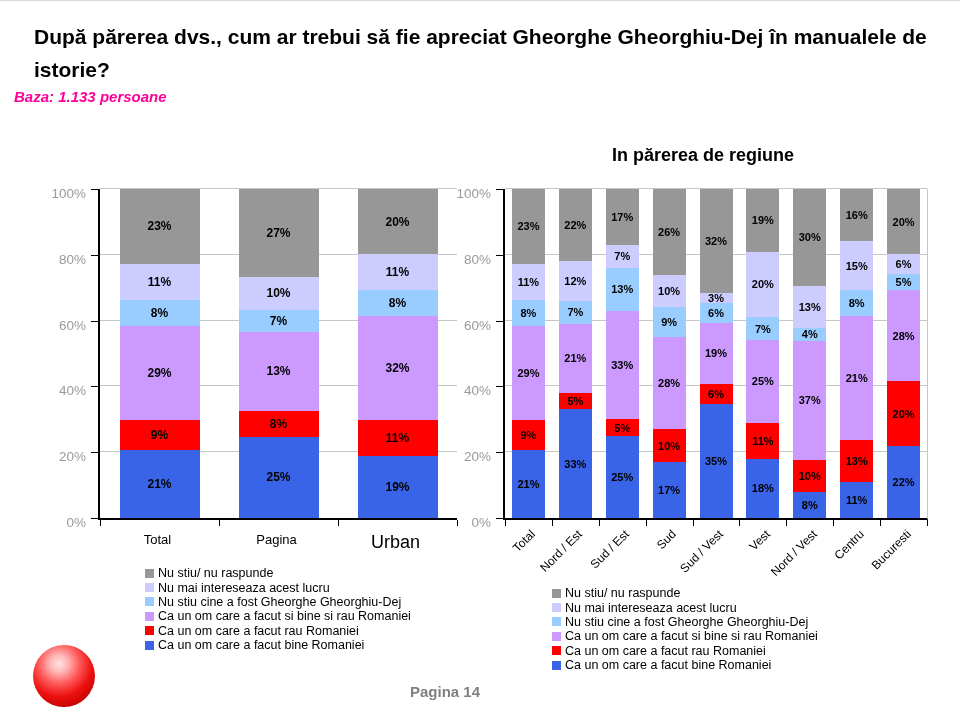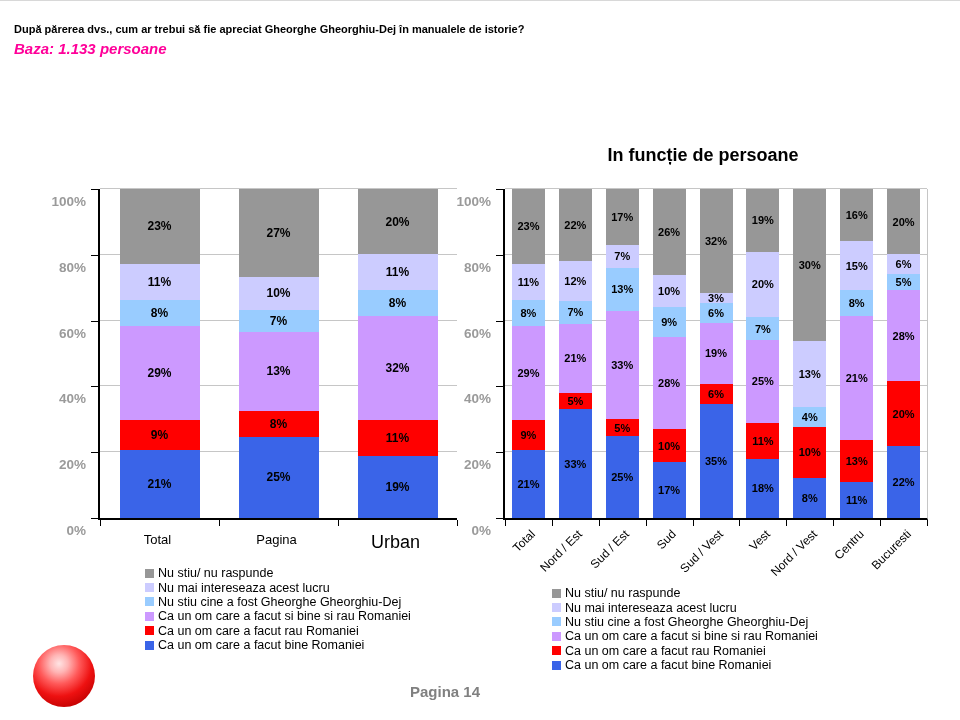--- a/index.html
+++ b/index.html
@@ -1,21 +1,21 @@
 <!DOCTYPE html>
 <html><head>
 <meta charset="utf-8">
 <style>
   html,body{margin:0;padding:0;background:#fff;}
   .slide{position:relative;width:960px;height:720px;background:#fff;overflow:hidden;
          font-family:"Liberation Sans",sans-serif;color:#000;border-top:1px solid #d8d8d8;}
 
   
   .header{position:absolute;left:14px;top:20px;width:916px;}
-  .main-title{font-size:11px;font-weight:bold;line-height:1.55;color:#000;}
+  .main-title{font-size:21px;font-weight:bold;line-height:1.55;color:#000;margin-left:20px;}
   .baza{font-size:15px;font-weight:bold;font-style:italic;color:#FF0099;margin-top:2px;}
 
   
   .chart-title{position:absolute;font-weight:bold;font-size:18px;text-align:center;color:#000;white-space:nowrap;}
   #ctitle0{left:78px;top:137px;width:397px;}
   #ctitle1{left:492px;top:144px;width:422px;}
 
   
   .plot{position:absolute;border-left:2px solid #000;border-bottom:2px solid #000;box-sizing:content-box;}
   #plot0{left:98px;top:188px;width:357px;height:329px;}
@@ -23,21 +23,21 @@
   .grid{position:absolute;left:0;right:0;height:1px;background:#c6c6c6;}
   .ytickmark{position:absolute;left:-9px;width:7px;height:1px;background:#000;}
   .xtickmark{position:absolute;bottom:-8px;width:1px;height:6px;background:#000;}
 
   .bar{position:absolute;top:0;bottom:0;display:flex;flex-direction:column-reverse;}
   .seg{position:relative;min-height:0;}
   .seglab{position:absolute;left:-12px;right:-12px;top:50%;transform:translateY(-50%);
           text-align:center;font-weight:bold;color:#000;white-space:nowrap;line-height:1;}
 
   
-  .ylabels{position:absolute;width:60px;height:329px;top:200px;font-weight:bold;}
+  .ylabels{position:absolute;width:60px;height:329px;top:192px;}
   #ylab0{left:32px;}
   #ylab1{left:437px;}
   .ylab{position:absolute;right:6px;width:100%;text-align:right;transform:translateY(-50%);
         color:#9a9a9a;font-size:13.5px;white-space:nowrap;}
   .xlabels{position:absolute;top:521px;height:64px;}
   #xlab0{left:98px;width:357px;}
   #xlab1{left:503px;width:422px;}
   .xlab{position:absolute;top:10px;text-align:center;color:#000;}
   .xlab-rot{position:absolute;top:5px;width:88px;text-align:right;color:#000;
             transform:rotate(-45deg);transform-origin:100% 0;white-space:nowrap;}
@@ -61,21 +61,21 @@
 </head>
 <body>
 
 <div class="slide">
 
   <div class="header">
     <div class="main-title">După părerea dvs., cum ar trebui să fie apreciat Gheorghe Gheorghiu-Dej în manualele de istorie?</div>
     <div class="baza">Baza: 1.133 persoane</div>
   </div>
 
-  <div class="chart-title" id="ctitle1">In funcție de persoane</div>
+  <div class="chart-title" id="ctitle1">In părerea de regiune</div>
 
   <div class="ylabels" id="ylab0">
       <div class="ylab" style="top: 0%;">100%</div>
       <div class="ylab" style="top: 20%;">80%</div>
       <div class="ylab" style="top: 40%;">60%</div>
       <div class="ylab" style="top: 60%;">40%</div>
       <div class="ylab" style="top: 80%;">20%</div>
       <div class="ylab" style="top: 100%;">0%</div>
     </div>
   <div class="plot" id="plot0">
@@ -311,20 +311,23 @@
           <span class="seglab" style="font-size: 11px;">19%</span>
         </div>
       </div>
       <div class="bar" style="left: 288.278px; width: 33px;">
         <div class="seg" style="flex-grow: 8; background: rgb(58, 100, 232);">
           <span class="seglab" style="font-size: 11px;">8%</span>
         </div>
         <div class="seg" style="flex-grow: 10; background: rgb(255, 0, 0);">
           <span class="seglab" style="font-size: 11px;">10%</span>
         </div>
+        <div class="seg" style="flex-grow: 37; background: rgb(204, 153, 255);">
+          <span class="seglab" style="font-size: 11px;">37%</span>
+        </div>
         <div class="seg" style="flex-grow: 4; background: rgb(153, 204, 255);">
           <span class="seglab" style="font-size: 11px;">4%</span>
         </div>
         <div class="seg" style="flex-grow: 13; background: rgb(204, 204, 255);">
           <span class="seglab" style="font-size: 11px;">13%</span>
         </div>
         <div class="seg" style="flex-grow: 30; background: rgb(151, 151, 151);">
           <span class="seglab" style="font-size: 11px;">30%</span>
         </div>
       </div>

